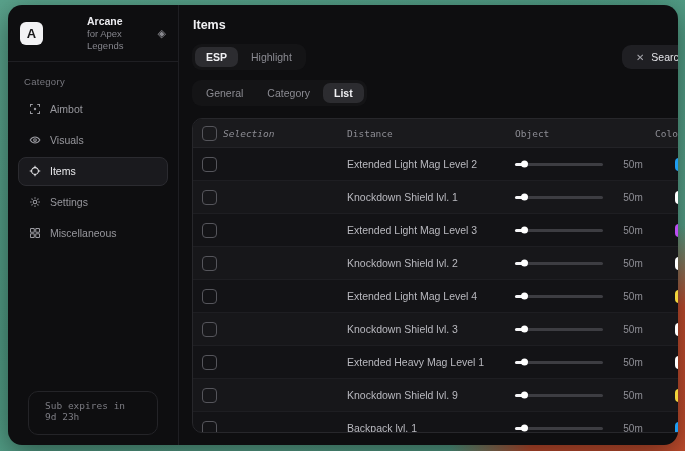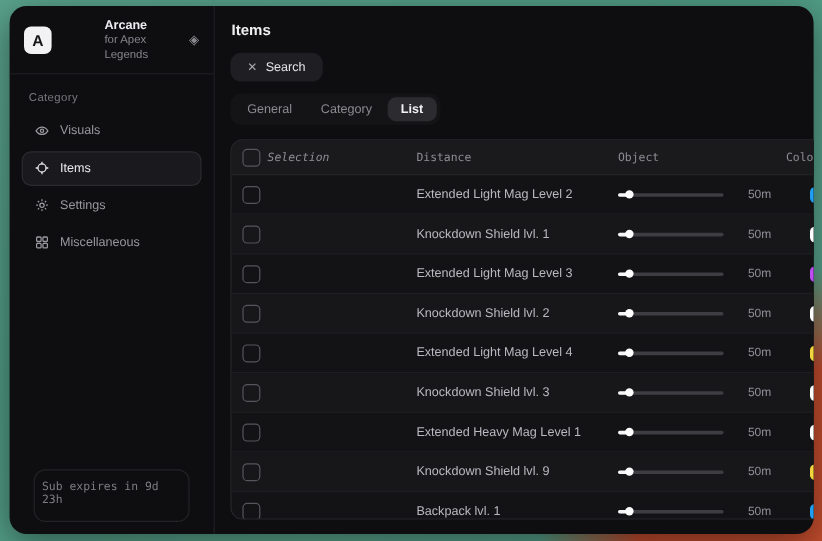--- a/index.html
+++ b/index.html
@@ -21,21 +21,21 @@
   .sb-sub{color:#85858c;font-size:9.5px;}
   .gem{color:#8a8a90;font-size:11px;cursor:pointer;}
   .sb-body{padding:10px 10px 0 10px;display:flex;flex-direction:column;flex:1;}
   .cat-label{color:#77777e;font-size:9.5px;margin:4px 0 8px 6px;letter-spacing:.3px;}
   .nav-item{display:flex;align-items:center;gap:9px;height:27px;padding:0 9px;margin-bottom:2px;
     border-radius:8px;border:1px solid transparent;color:#97979d;font-size:10.5px;cursor:pointer;}
   .nav-item.active{background:#1a1a1e;border-color:#2b2b30;color:#e9e9ec;}
   .nav-ico{width:13px;height:13px;display:inline-flex;align-items:center;justify-content:center;}
   .nav-ico svg{width:12px;height:12px;stroke:#9a9aa0;fill:none;stroke-width:1.4;}
   .nav-item.active .nav-ico svg{stroke:#e9e9ec;}
-  .sb-footer{margin:auto 10px 10px 10px;border:1px solid #242428;border-radius:10px;padding:8px 6px;
+  .sb-footer{margin:auto 10px 10px 10px;border:1px solid #242428;border-radius:10px;padding:8px 16px;
     font-family:"DejaVu Sans Mono", monospace;}
   .sb-foot1{color:#7c7c83;font-size:9.5px;margin-bottom:4px;}
   .sb-foot2{color:#cfcfd4;font-size:9.5px;}
   
   .main{flex:1;display:flex;flex-direction:column;padding:10px 14px 12px 13px;}
   .page-title{color:#f0f0f3;font-size:12.5px;font-weight:bold;margin:3px 0 12px 1px;}
   .toolbar{display:flex;align-items:center;justify-content:space-between;}
   .tabgroup{display:inline-flex;background:#141416;border-radius:9px;padding:3px;gap:2px;}
   .tab{border-radius:7px;padding:4px 11px;font-size:10.5px;color:#8b8b92;cursor:pointer;white-space:nowrap;}
   .tab.active{background:#2c2c30;color:#f1f1f4;font-weight:bold;}
@@ -77,20 +77,29 @@
           <div class="sb-sub">for Apex Legends</div>
         </div>
         <div class="gem">◈</div>
       </div>
       <div class="sb-body">
         <div class="cat-label">Category</div>
         <nav id="nav">
             <div class="nav-item">
               <span class="nav-ico">
                 <svg viewBox="0 0 16 16">
+                  <path d="M5 2H2v3M11 2h3v3M5 14H2v-3M11 14h3v-3"></path>
+                  <circle cx="8" cy="8" r="1.6" fill="currentColor" stroke="none"></circle>
+                </svg>
+              </span>
+              <span>Aimbot</span>
+            </div>
+            <div class="nav-item">
+              <span class="nav-ico">
+                <svg viewBox="0 0 16 16">
                   <path d="M1.5 8s2.6-4 6.5-4 6.5 4 6.5 4-2.6 4-6.5 4S1.5 8 1.5 8z"></path>
                   <circle cx="8" cy="8" r="1.8"></circle>
                 </svg>
               </span>
               <span>Visuals</span>
             </div>
             <div class="nav-item active">
               <span class="nav-ico">
                 <svg viewBox="0 0 16 16">
                   <circle cx="8" cy="8" r="4.5"></circle>
@@ -123,20 +132,24 @@
         <div class="sb-footer">
           <div class="sb-foot1">Sub expires in 9d 23h</div>
         </div>
       </div>
     </div>
 
     <div class="main">
       <div class="page-title">Items</div>
 
       <div class="toolbar">
+        <div class="tabgroup" id="modeTabs">
+            <span class="tab active">ESP</span>
+            <span class="tab">Highlight</span>
+          </div>
         <div class="search-btn">
           <span class="search-x">✕</span>
           <span>Search</span>
         </div>
       </div>
 
       <div class="subtabs">
         <div class="tabgroup" id="viewTabs">
             <span class="tab">General</span>
             <span class="tab">Category</span>

